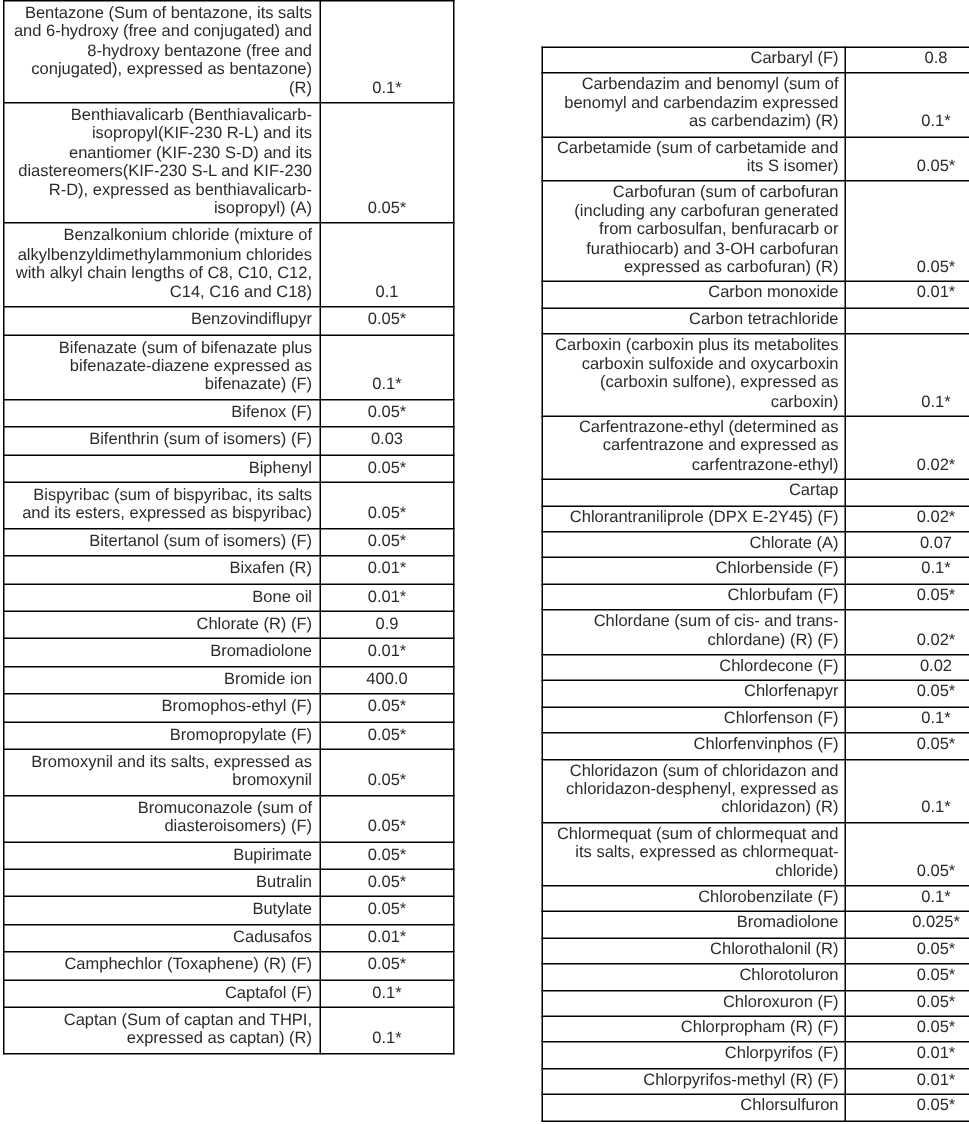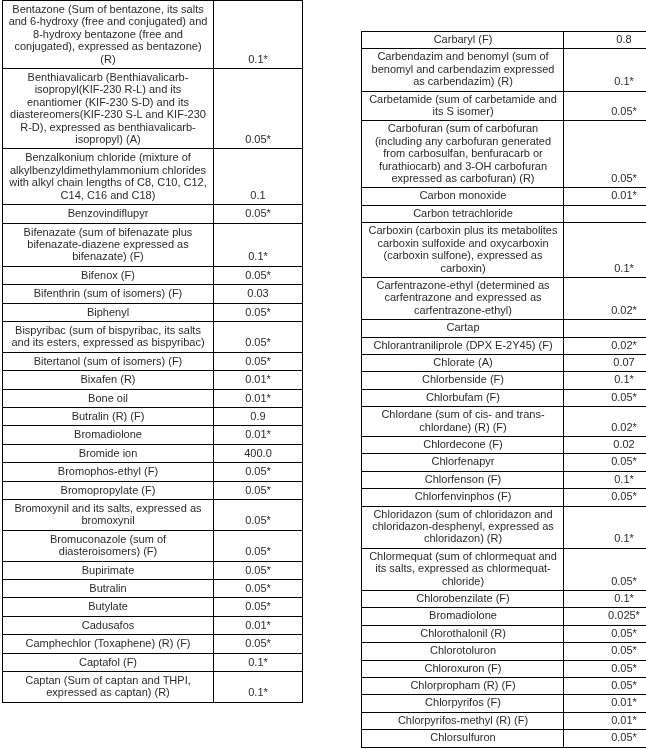--- a/index.html
+++ b/index.html
@@ -22,21 +22,21 @@
   table.mrl td{
     border:1px solid var(--border-color);
     font-size:11px;
     line-height:12.4px;
     color:var(--text-color);
     overflow:hidden;
     word-wrap:break-word;
   }
   td.name{
     vertical-align:top;
-    text-align:center;
+    text-align:right;
   }
   td.value{
     vertical-align:bottom;
     text-align:center;
     padding-left:2px;
     padding-right:2px;
   }
   #table-left{left:2px;top:0px;width:300px;}
   #table-left td{padding-top:2px;padding-bottom:3px;}
   #table-left td.name{padding-left:5px;padding-right:5px;}
@@ -101,21 +101,21 @@
         </tr>
         <tr>
           <td class="name">Bixafen (R)</td>
           <td class="value">0.01*</td>
         </tr>
         <tr>
           <td class="name">Bone oil</td>
           <td class="value">0.01*</td>
         </tr>
         <tr>
-          <td class="name">Butralin (R) (F)</td>
+          <td class="name">Chlorate (R) (F)</td>
           <td class="value">0.9</td>
         </tr>
         <tr>
           <td class="name">Bromadiolone</td>
           <td class="value">0.01*</td>
         </tr>
         <tr>
           <td class="name">Bromide ion</td>
           <td class="value">400.0</td>
         </tr>

